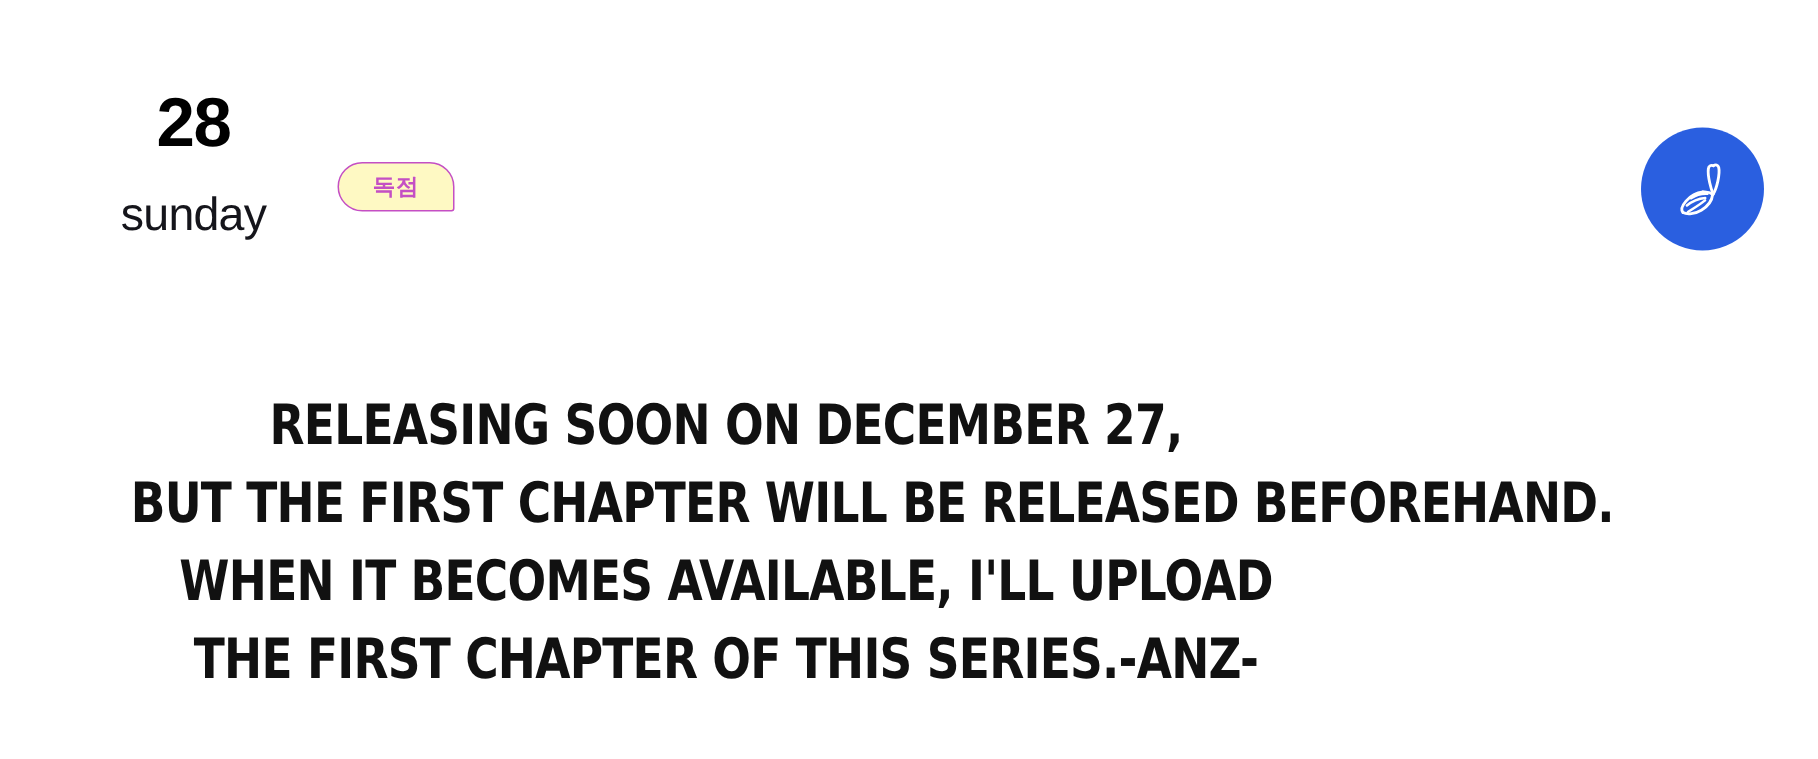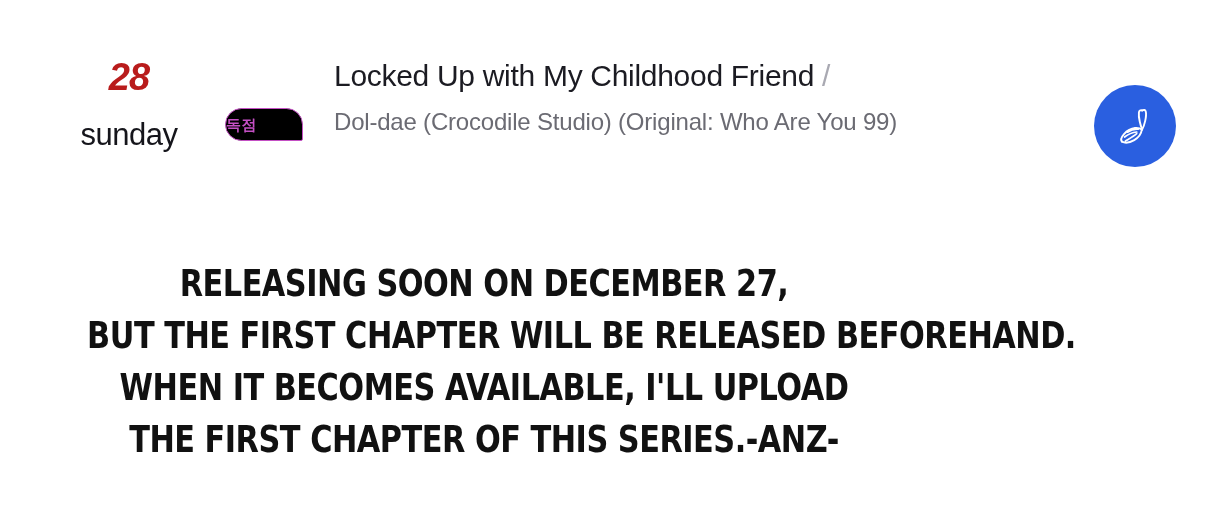--- a/index.html
+++ b/index.html
@@ -35,26 +35,25 @@
   
   .date-block {
     position: absolute;
     left: 62px;
     top: 58px;
     width: 134px;
     text-align: center;
   }
   .date-day {
     font-family: "Liberation Sans", sans-serif;
-    font-size: 38px;
+    font-size: 46px;
     font-weight: bold;
-    color: #b91c1c;
+    color: #000000;
     line-height: 1;
     letter-spacing: -1px;
-    font-style: italic;
   }
   .date-weekday {
     font-family: "Liberation Sans", sans-serif;
     font-size: 31px;
     font-weight: 400;
     color: #15151b;
     line-height: 1;
     margin-top: 23px;
     letter-spacing: -0.5px;
   }
@@ -67,22 +66,22 @@
     width: 78px;
     height: 33px;
   }
   .badge {
     position: relative;
     width: 78px;
     height: 33px;
     box-sizing: border-box;
     display: flex;
     align-items: center;
-    justify-content: flex-start;
-    background: #000000;
+    justify-content: center;
+    background: #fef9c3;
     border: 1.6px solid #c44fc4;
     border-radius: 17px 17px 2px 17px;
   }
   .badge-label {
     font-family: "Liberation Sans", sans-serif;
     font-size: 15px;
     font-weight: bold;
     color: #c44fc4;
     letter-spacing: 0.5px;
     line-height: 1;
@@ -166,27 +165,20 @@
       <div class="date-day">28</div>
       <div class="date-weekday">sunday</div>
     </div>
 
     <div class="badge-wrap">
       <div class="badge">
         <span class="badge-label">독점</span>
       </div>
     </div>
 
-    <div class="series-text">
-      <div class="series-title">
-        <span>Locked Up with My Childhood Friend</span>
-        <span class="sep">/</span>
-      </div>
-      <div class="series-sub">Dol-dae (Crocodile Studio) (Original: Who Are You 99)</div>
-    </div>
 
     <div class="brand-logo">
       <span>
         <svg width="52" height="52" viewBox="0 0 52 52" fill="none" xmlns="http://www.w3.org/2000/svg" aria-hidden="true">
 
           <path d="M33.2 10.5c1.6-1.0 3.2-0.6 3.6 1.1 0.5 2.1 0.2 5.6-0.6 9.3-0.8 3.6-2.0 6.8-3.1 8.6" stroke="#ffffff" stroke-width="1.9" stroke-linecap="round" stroke-linejoin="round"></path>
           <path d="M33.2 10.5c-1.7-0.7-3.1 0.2-3.3 2.0-0.3 2.3 0.1 5.8 0.9 9.3 0.7 3.2 1.6 5.8 2.3 7.7" stroke="#ffffff" stroke-width="1.9" stroke-linecap="round" stroke-linejoin="round"></path>
 
           <path d="M32.8 29.5c-0.4 3.9-3.3 8.1-7.6 10.6-4.4 2.6-9.3 3.1-12.2 1.6" stroke="#ffffff" stroke-width="1.9" stroke-linecap="round" stroke-linejoin="round"></path>
           <path d="M13.0 41.7c-1.4-1.6-0.6-4.6 2.0-7.6 2.9-3.3 7.3-5.7 11.2-6.1" stroke="#ffffff" stroke-width="1.9" stroke-linecap="round" stroke-linejoin="round"></path>

